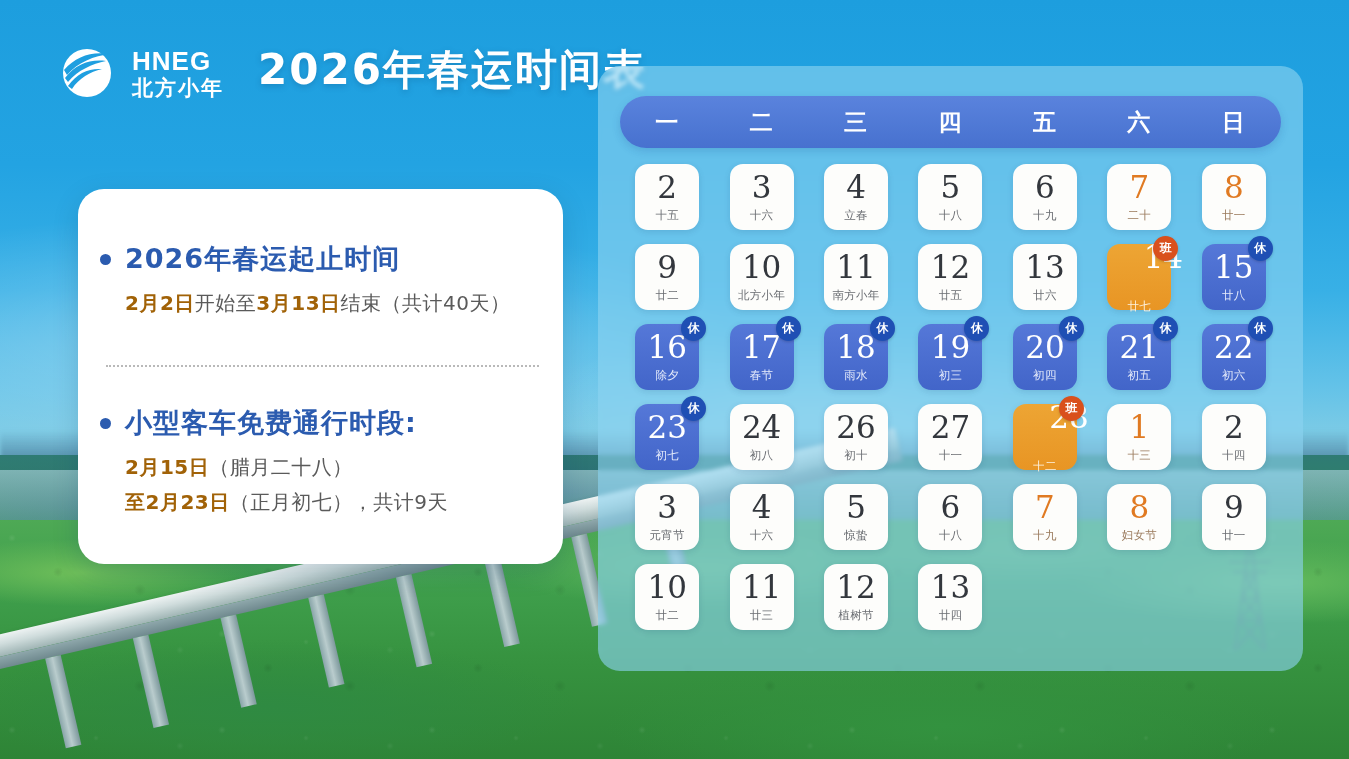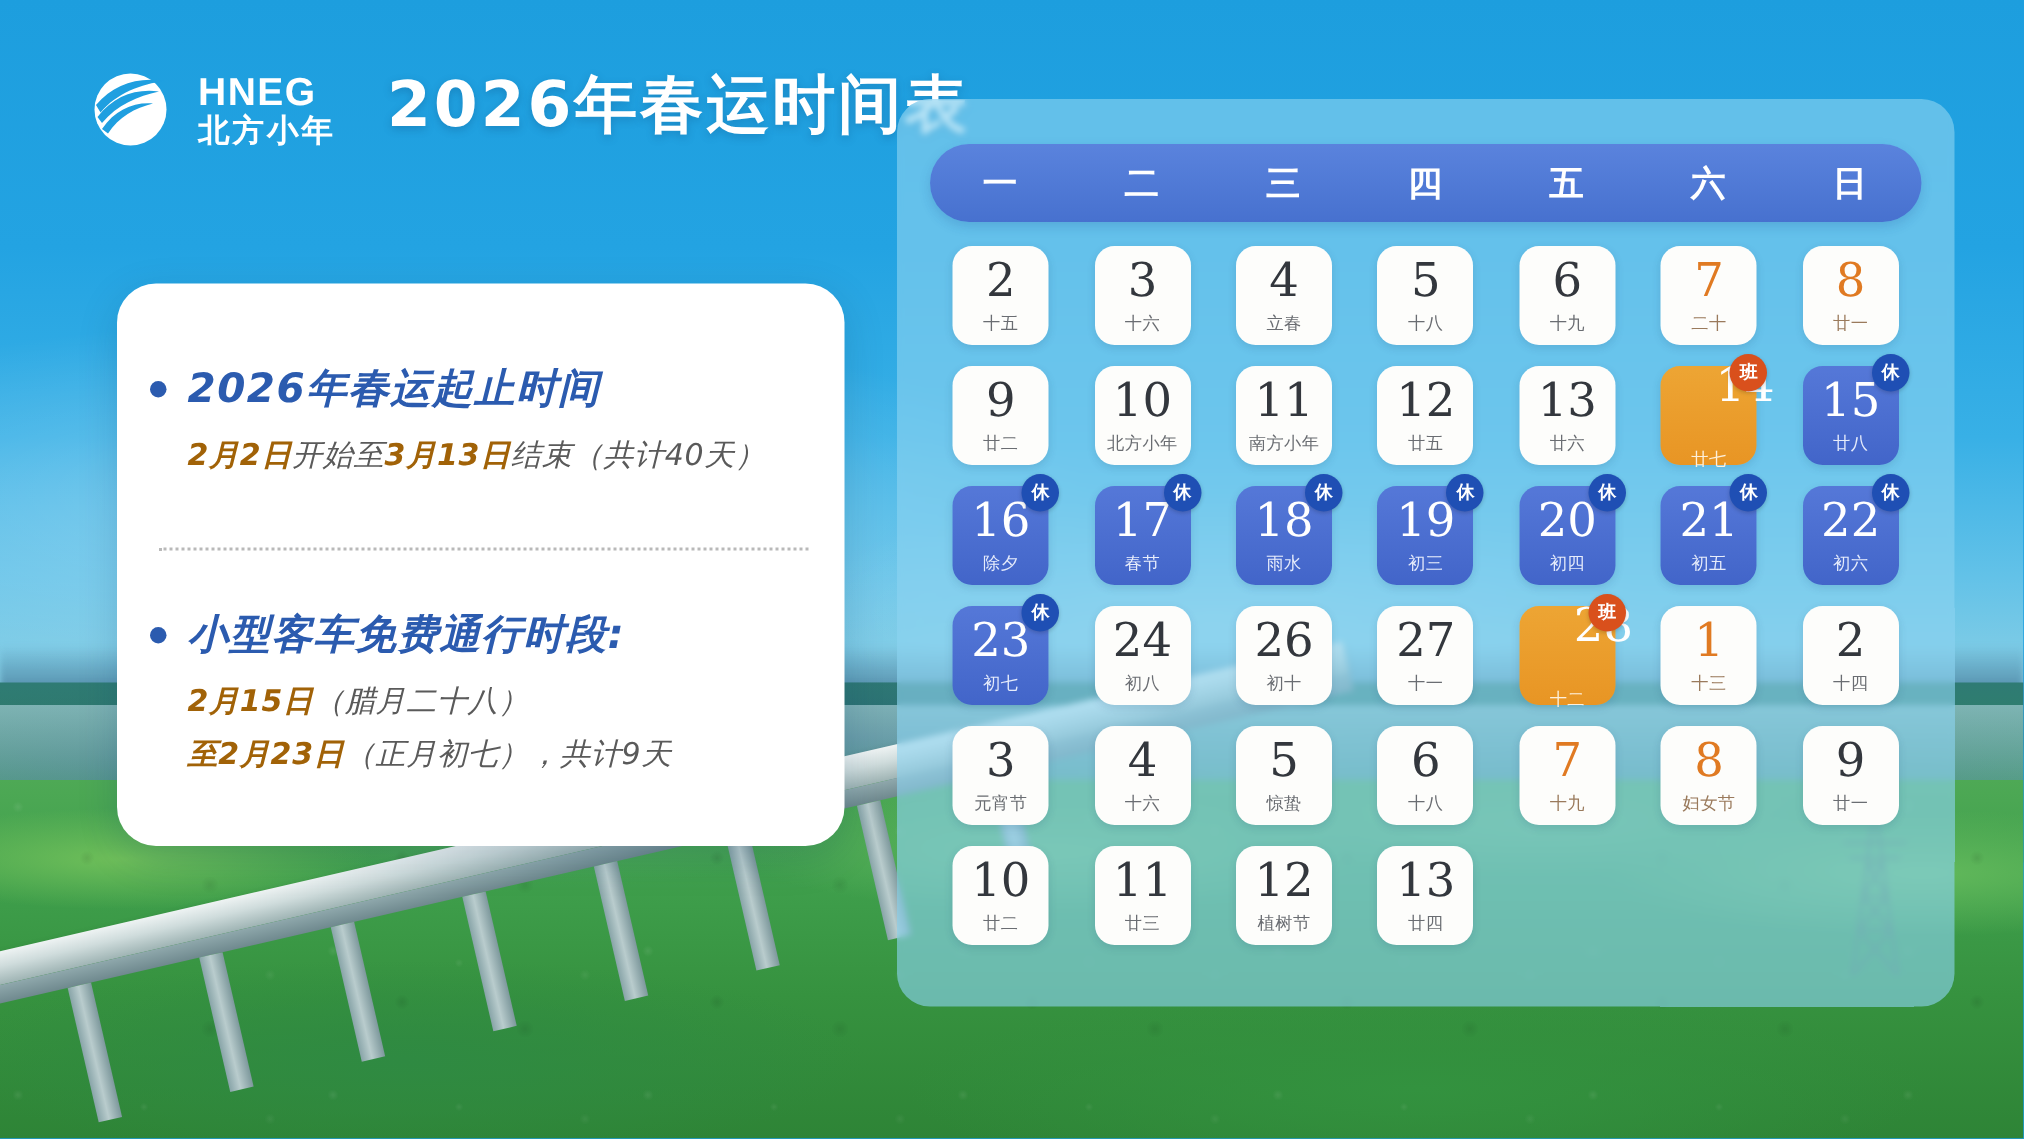--- a/index.html
+++ b/index.html
@@ -88,21 +88,21 @@
   .logo-cn{font-size:21px;font-weight:bold;color:#fff;letter-spacing:2px;margin-top:3px;}
   .page-title{
     font-size:42px;font-weight:bold;color:#fff;letter-spacing:2px;margin-left:14px;
     text-shadow:0 2px 6px rgba(10,70,120,.28);
     font-family:"DejaVu Sans","Liberation Sans",sans-serif;
   }
 
   
   .info-card{
     position:absolute;left:78px;top:189px;width:485px;height:375px;
-    background:#fff;border-radius:26px;box-shadow:0 8px 26px rgba(10,60,100,.18);font-style:italic;
+    background:#fff;border-radius:26px;box-shadow:0 8px 26px rgba(10,60,100,.18);
   }
   .info-sec{position:absolute;left:22px;right:22px;}
   .sec-head{display:flex;align-items:center;gap:14px;}
   .bullet{width:11px;height:11px;border-radius:50%;background:#2b5baf;flex:0 0 auto;}
   .sec-title{
     font-size:27px;font-weight:bold;color:#2b5baf;letter-spacing:1px;
     font-family:"DejaVu Sans","Liberation Sans",sans-serif;
   }
   .sec-line{margin-left:25px;margin-top:13px;font-size:20px;color:#5a5a5a;letter-spacing:.5px;
     font-family:"DejaVu Sans","Liberation Sans",sans-serif;white-space:nowrap;}

